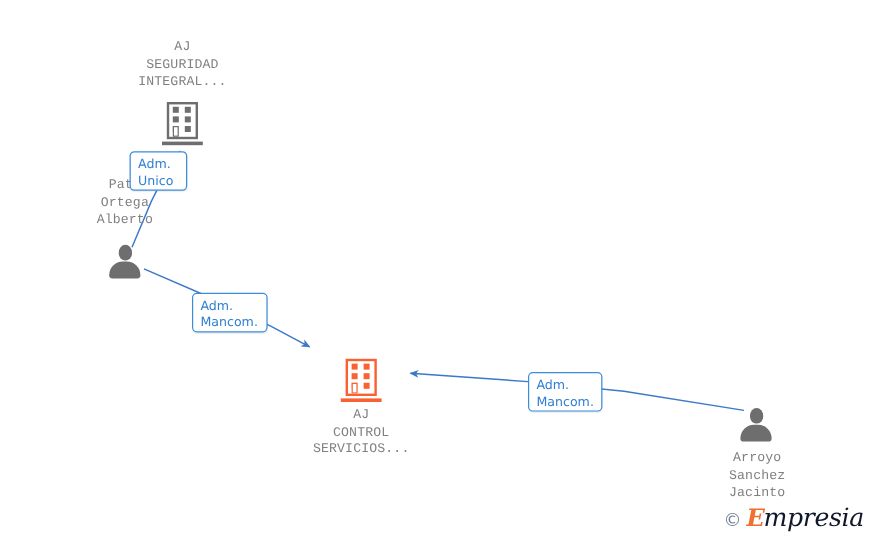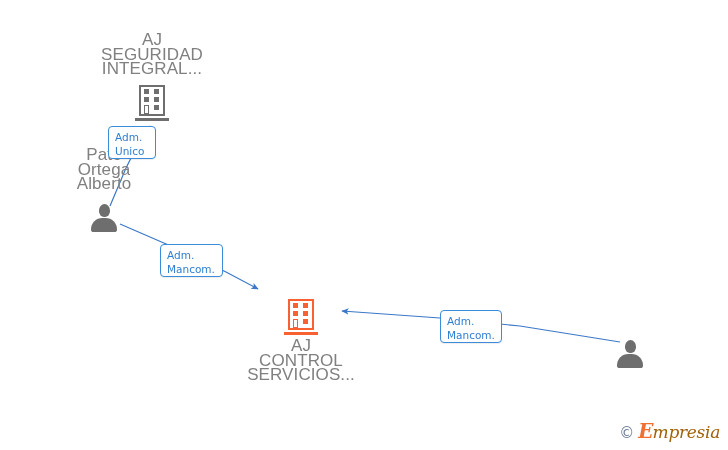--- a/index.html
+++ b/index.html
@@ -26,23 +26,23 @@
   }
 
   
   .node {
     position: absolute;
   }
   .node-label {
     position: absolute;
     text-align: center;
     color: #808080;
-    font-size: 17px;
+    font-size: 11px;
     line-height: 14.5px;
-    font-family: Liberation Sans, sans-serif;
+    font-family: Liberation Mono, monospace;
     white-space: pre-line;
     letter-spacing: 0.1px;
   }
 
   
   .bldg {
     position: absolute;
     width: 34px;
     height: 36px;
   }
@@ -143,22 +143,22 @@
   }
   #watermark .wm-e {
     color: #f07030;
     font-size: 20px;
     font-family: "DejaVu Serif", serif;
     font-style: italic;
     font-weight: bold;
     line-height: 1;
   }
   #watermark .wm-rest {
-    color: #a16207;
-    font-size: 17px;
+    color: #0f172a;
+    font-size: 21px;
     font-family: "DejaVu Serif", serif;
     font-style: italic;
     letter-spacing: -0.3px;
     margin-left: -5px;
     line-height: 1;
   }
 </style>
 </head>
 <body>
 
@@ -221,20 +221,23 @@
   <div class="node-label" style="left:241px; top:339px; width:120px;">AJ
 CONTROL
 SERVICIOS...</div>
 
   <div class="node" style="left:617px; top:340px;">
     <div class="person">
       <div class="head"></div>
       <div class="torso"></div>
     </div>
   </div>
+  <div class="node-label" style="left:583px; top:375px; width:96px;">Arroyo
+Sanchez
+Jacinto</div>
 
   <div class="reltag" style="left:108px; top:126px; width:48px; height:33px;">Adm.
 Unico</div>
 
   <div class="reltag" style="left:160px; top:244px; width:63px; height:33px;">Adm.
 Mancom.</div>
 
   <div class="reltag" style="left:440px; top:310px; width:62px; height:33px;">Adm.
 Mancom.</div>
 

